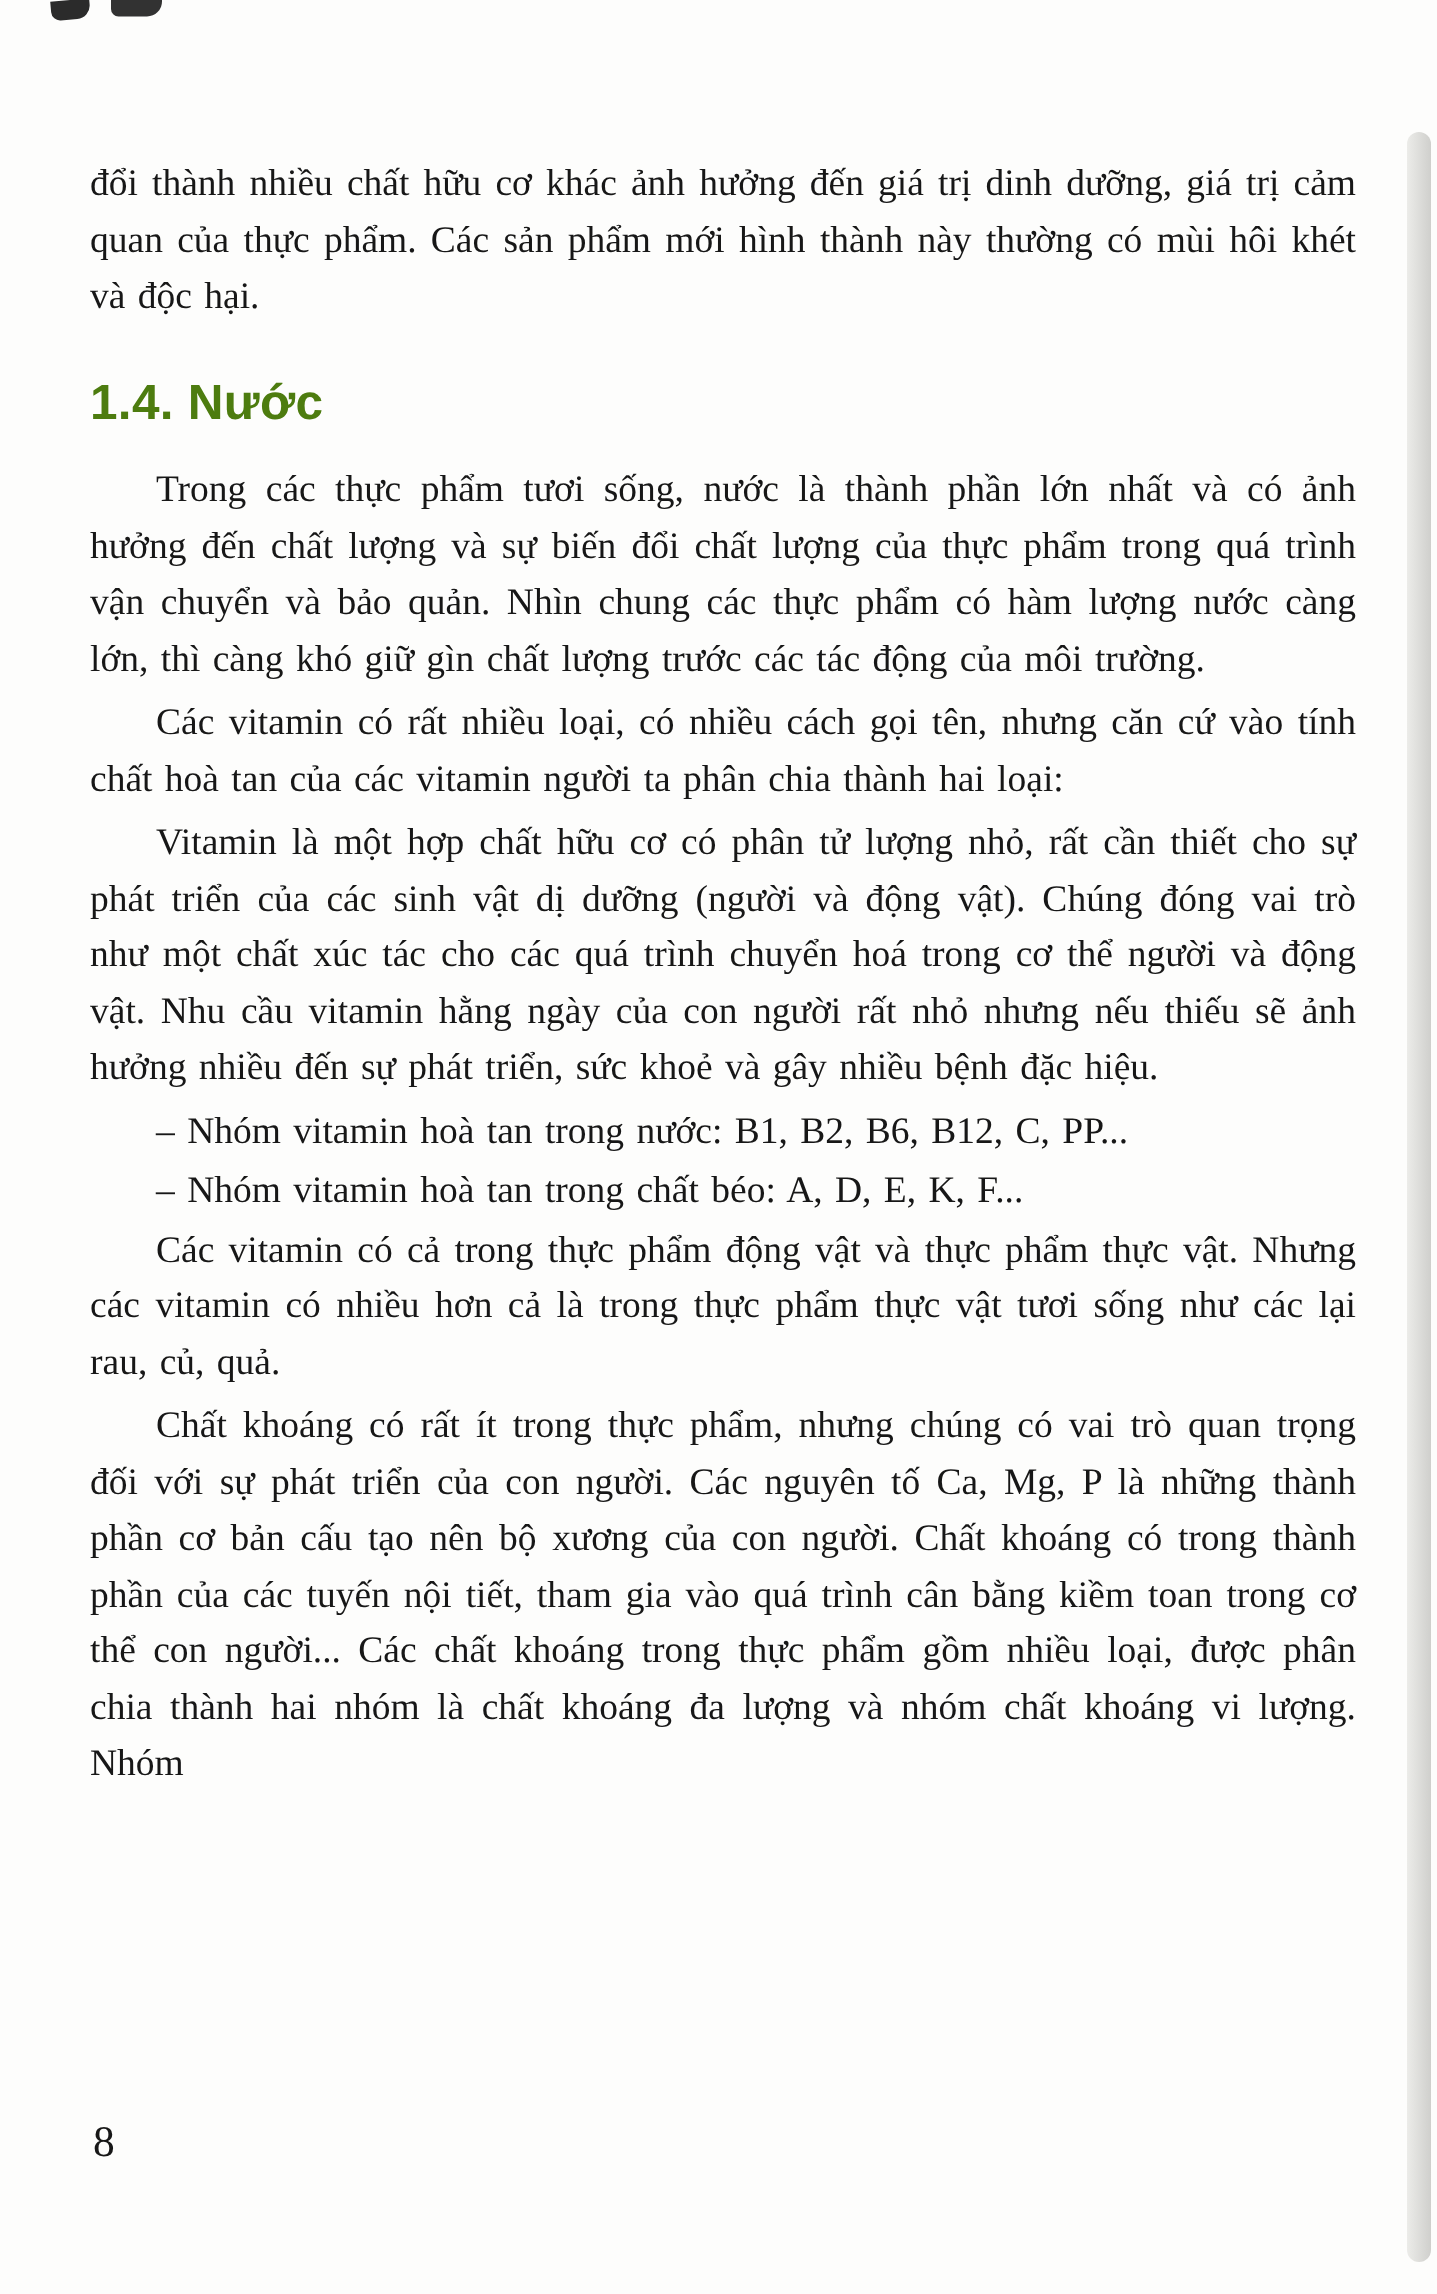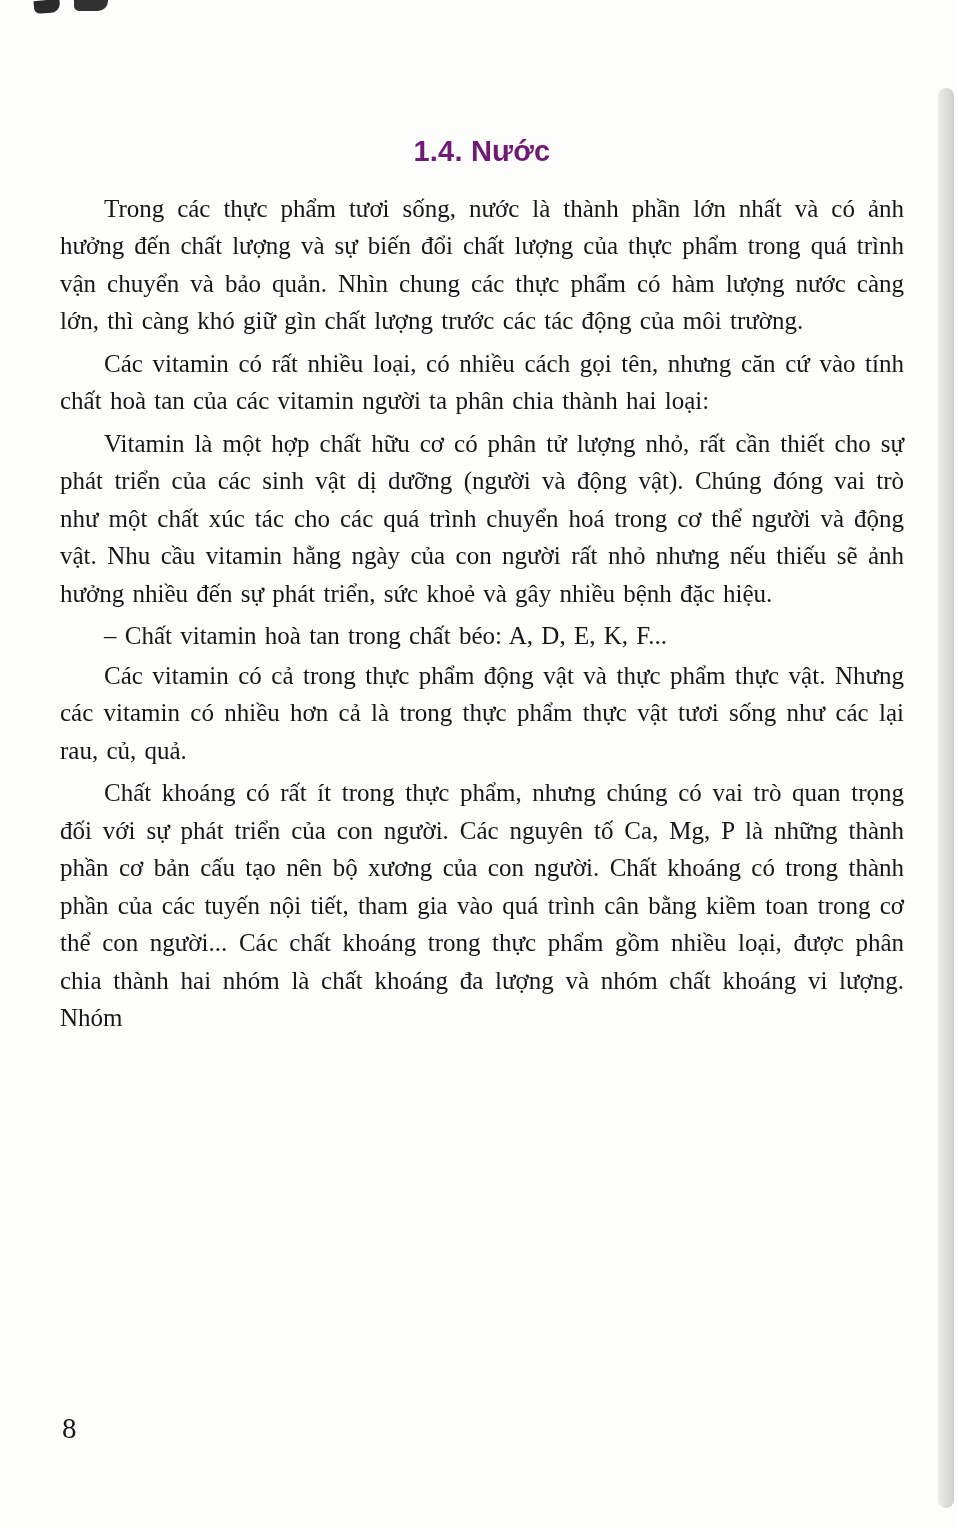--- a/index.html
+++ b/index.html
@@ -30,24 +30,24 @@
   }
   .content p {
     text-indent: 44px;
     margin-bottom: 5px;
     word-spacing: 2px;
   }
   .content p.no-indent { text-indent: 0; }
   .content h2 {
     font-family: "Liberation Sans", sans-serif;
     font-weight: 700;
-    font-size: 29px;
-    color: #701a75;
+    font-size: 33px;
+    color: #4d7c0f;
     margin: 26px 0 16px 0;
-    text-align: center;
+    text-align: left;
     text-indent: 0;
     letter-spacing: 0.2px;
   }
   .content p.list-line {
     margin-bottom: 2px;
     text-indent: 44px;
   }
   .page-number {
     position: absolute;
     left: 62px;
@@ -82,32 +82,34 @@
 <body>
 
 <div class="page">
 
   <div class="artifact-1"></div>
   <div class="artifact-2"></div>
   <div class="edge-shadow"></div>
 
   <div class="content">
 
+    <p class="no-indent">đổi thành nhiều chất hữu cơ khác ảnh hưởng đến giá trị dinh dưỡng, giá trị cảm quan của thực phẩm. Các sản phẩm mới hình thành này thường có mùi hôi khét và độc hại.</p>
 
     <h2>1.4. Nước</h2>
 
     <p>Trong các thực phẩm tươi sống, nước là thành phần lớn nhất và có ảnh hưởng đến chất lượng và sự biến đổi chất lượng của thực phẩm trong quá trình vận chuyển và bảo quản. Nhìn chung các thực phẩm có hàm lượng nước càng lớn, thì càng khó giữ gìn chất lượng trước các tác động của môi trường.</p>
 
 
     <p>Các vitamin có rất nhiều loại, có nhiều cách gọi tên, nhưng căn cứ vào tính chất hoà tan của các vitamin người ta phân chia thành hai loại:</p>
 
     <p>Vitamin là một hợp chất hữu cơ có phân tử lượng nhỏ, rất cần thiết cho sự phát triển của các sinh vật dị dưỡng (người và động vật). Chúng đóng vai trò như một chất xúc tác cho các quá trình chuyển hoá trong cơ thể người và động vật. Nhu cầu vitamin hằng ngày của con người rất nhỏ nhưng nếu thiếu sẽ ảnh hưởng nhiều đến sự phát triển, sức khoẻ và gây nhiều bệnh đặc hiệu.</p>
 
+    <p class="list-line">– Nhóm vitamin hoà tan trong nước: B1, B2, B6, B12, C, PP...</p>
 
-    <p class="list-line">– Chất vitamin hoà tan trong chất béo: A, D, E, K, F...</p>
+    <p class="list-line">– Nhóm vitamin hoà tan trong chất béo: A, D, E, K, F...</p>
 
     <p>Các vitamin có cả trong thực phẩm động vật và thực phẩm thực vật. Nhưng các vitamin có nhiều hơn cả là trong thực phẩm thực vật tươi sống như các lại rau, củ, quả.</p>
 
 
 
     <p>Chất khoáng có rất ít trong thực phẩm, nhưng chúng có vai trò quan trọng đối với sự phát triển của con người. Các nguyên tố Ca, Mg, P là những thành phần cơ bản cấu tạo nên bộ xương của con người. Chất khoáng có trong thành phần của các tuyến nội tiết, tham gia vào quá trình cân bằng kiềm toan trong cơ thể con người... Các chất khoáng trong thực phẩm gồm nhiều loại, được phân chia thành hai nhóm là chất khoáng đa lượng và nhóm chất khoáng vi lượng. Nhóm</p>
 
   </div>
 
   <div class="page-number">8</div>

